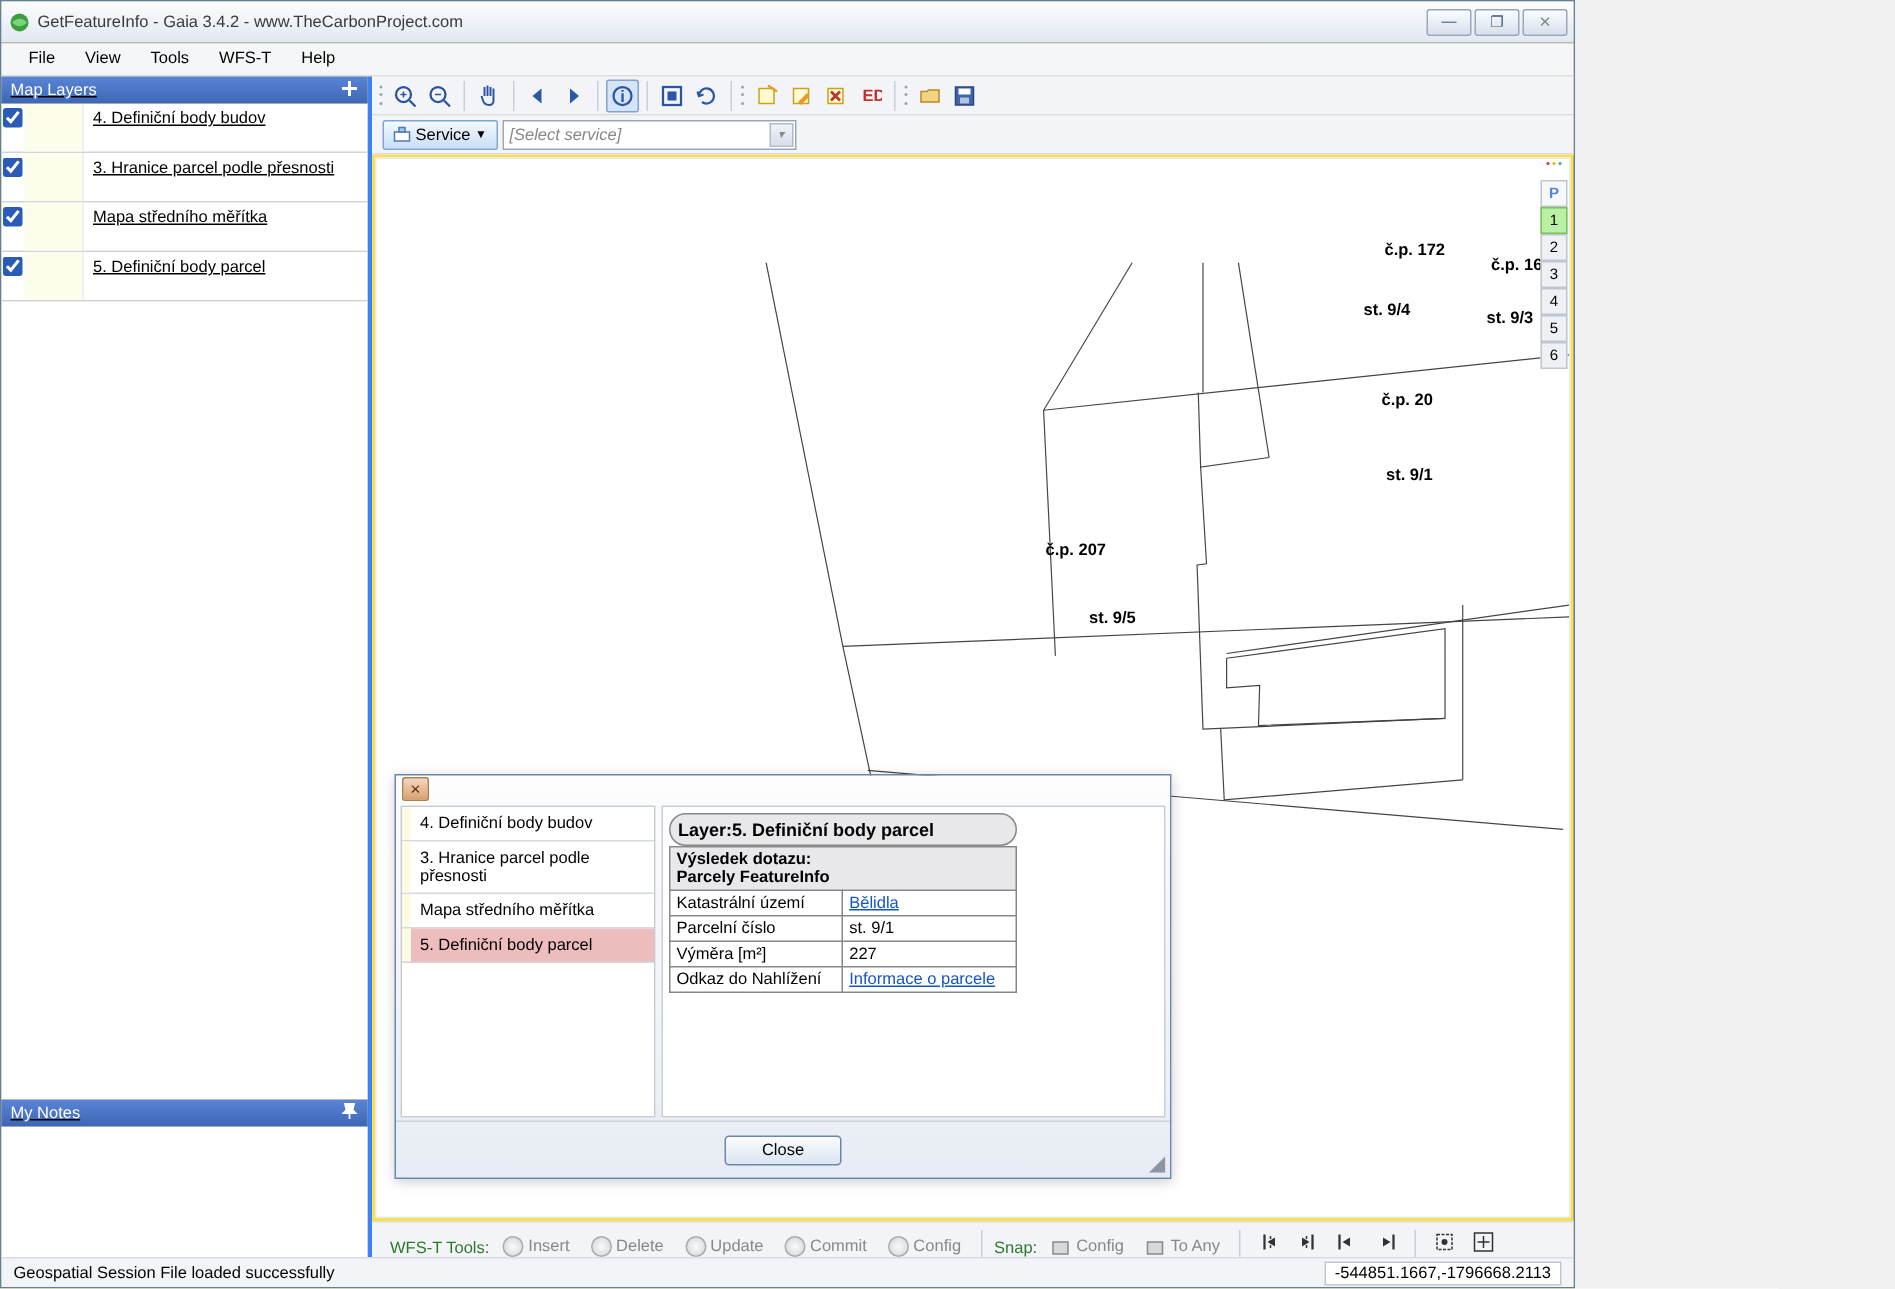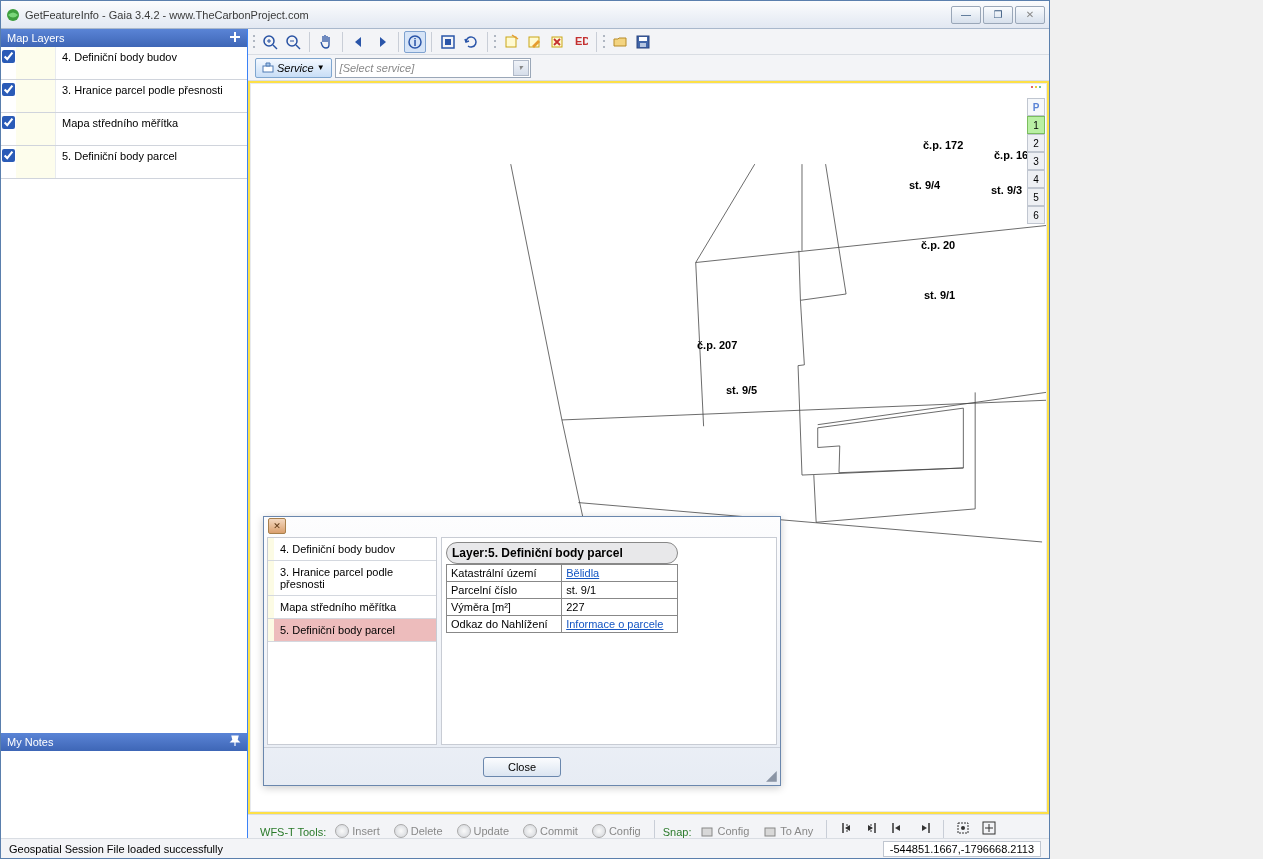--- a/index.html
+++ b/index.html
@@ -16,42 +16,42 @@
 
 
 .menubar { height: 22px; display: flex; align-items: stretch; background: #f5f6f8; border-bottom: 1px solid #d9dde3; padding-left: 8px; }
 .menubar .menuitem { padding: 4px 10px; cursor: pointer; }
 
 
 .content { flex: 1; display: flex; flex-direction: column; }
 .main-row { flex: 1; display: flex; min-height:0; }
 
 
-.sidebar { width: 247px; display: flex; flex-direction: column; border-right: 1px solid #3b82f6;}
+.sidebar { width: 247px; display: flex; flex-direction: column; border-right: 3px solid #3b82f6; text-decoration: underline;}
 .panel-header { background: linear-gradient(to bottom,#5a84d6,#3e66b6); color:#fff; height:18px; display:flex; align-items:center; padding:0 6px; font-size:11px; position:relative;}
 .panel-header .panel-btn { position:absolute; right:4px; top:1px; width:16px; height:14px; display:flex; align-items:center; justify-content:center; color:#fff; font-size:12px; cursor:pointer; }
 .layers-list { flex:1; background:#fff; overflow:auto; }
 .layer-row { display:flex; align-items:flex-start; border-bottom:1px solid #d0d4dc; min-height:32px; }
 .layer-check { width:15px; padding:3px 1px; display:flex; align-items:flex-start; justify-content:center; }
 .layer-check input { margin:0; accent-color:#2a5bb7;}
 .layer-legend { width:40px; height:32px; background:#fdfdec; border-right:1px solid #e9ecf0; }
 .layer-name { flex:1; padding:4px 6px; }
 .mynotes { height:105px; display:flex; flex-direction:column; }
 .mynotes-body { flex:1; background:#fff; }
 
 
 .mapside { flex:1; display:flex; flex-direction:column; position:relative; }
 .toolbar { height:26px; display:flex; align-items:center; background: #f3f4f7; border-bottom:1px solid #d9dde3; padding:0 4px; gap:1px;}
 .toolbar .sep { width:1px; height:20px; background:#c9ced7; margin:0 4px;}
 .toolbar .tbtn { width:22px; height:22px; display:flex; align-items:center; justify-content:center; cursor:pointer; border-radius:2px; }
 .toolbar .tbtn.active { background:#d6e4f7; border:1px solid #7fa2cf;}
 .toolbar .grip { width:6px; height:20px; display:flex; flex-direction:column; justify-content:space-around; padding:2px 1px; }
 .toolbar .grip span{ width:2px; height:2px; background:#9aa3b1; border-radius:50%;}
 .svcbar { height:26px; display:flex; align-items:center; background:#f3f4f7; border-bottom:1px solid #d9dde3; padding:0 4px; gap:3px;}
-.svcbtn { height:20px; padding:0 6px; display:flex; align-items:center; gap:3px; background:linear-gradient(#f4f9ff,#c8def6); border:1px solid #7fa6cf; border-radius:2px; cursor:pointer; font-size:10px;font-style:italic;}
+.svcbtn { height:20px; padding:0 6px; display:flex; align-items:center; gap:3px; background:linear-gradient(#f4f9ff,#c8def6); border:1px solid #7fa6cf; border-radius:2px; cursor:pointer; font-size:10px;}
 .svcbtn .arrow{font-size:8px;}
 .svcselect { width:196px; height:20px; border:1px solid #9aa7b8; background:#fff; display:flex; align-items:center; padding:0 4px; color:#888; font-style:italic; cursor:pointer; position:relative;}
 .svcselect .dd{ position:absolute; right:1px; top:1px; width:16px; height:16px; background:linear-gradient(#f0f3f8,#d6deea); border:1px solid #b0b9c8; display:flex; align-items:center; justify-content:center; font-size:8px;}
 
 .mapcanvas { flex:1; background:#fff; position:relative; overflow:hidden; border:1px solid #e8eaee; margin:2px;}
 .maplabel { position:absolute; font-weight:bold; color:#000; font-size:11px; }
 
 
 .rside { position:absolute; right:1px; top:2px; display:flex; flex-direction:column; align-items:center; gap:0; }
 .rdots { width:18px; height:12px; display:flex; justify-content:center; gap:2px;}
@@ -109,20 +109,27 @@
         </svg>
     </span>
     <span class="title">GetFeatureInfo - Gaia 3.4.2 - www.TheCarbonProject.com</span>
     <div class="win-btns">
       <div class="win-btn">—</div>
       <div class="win-btn">❐</div>
       <div class="win-btn close">✕</div>
     </div>
   </div>
 
+  <div class="menubar">
+    <div class="menuitem">File</div>
+    <div class="menuitem">View</div>
+    <div class="menuitem">Tools</div>
+    <div class="menuitem">WFS-T</div>
+    <div class="menuitem">Help</div>
+  </div>
 
   <div class="content">
     <div class="main-row">
 
       <div class="sidebar">
         <div class="panel-header">
           <span>Map Layers</span>
           <span class="panel-btn">
             <svg width="14" height="14" viewBox="0 0 14 14">
                 <rect x="6" y="2" width="2" height="10" fill="#fff"></rect>
@@ -439,20 +446,26 @@
     <div class="dlg-left">
       <div class="litem"><span class="bar"></span><span>4. Definiční body budov</span></div>
       <div class="litem"><span class="bar"></span><span>3. Hranice parcel podle přesnosti</span></div>
       <div class="litem"><span class="bar"></span><span>Mapa středního měřítka</span></div>
       <div class="litem sel"><span class="bar"></span><span>5. Definiční body parcel</span></div>
     </div>
     <div class="dlg-right">
       <div class="infohdr" style="width:232px;border-radius:11px;">Layer:5. Definiční body parcel</div>
       <table class="infotbl">
         <tbody>
+            <tr>
+              <td class="thdr" colspan="2">
+          <div>Výsledek dotazu:</div>
+          <div>Parcely FeatureInfo</div>
+        </td>
+            </tr>
         <tr>
               <td>Katastrální území</td>
               <td><a>Bělidla</a></td>
             </tr>
         <tr>
               <td>Parcelní číslo</td>
               <td>st. 9/1</td>
             </tr>
         <tr>
               <td>Výměra [m²]</td>

